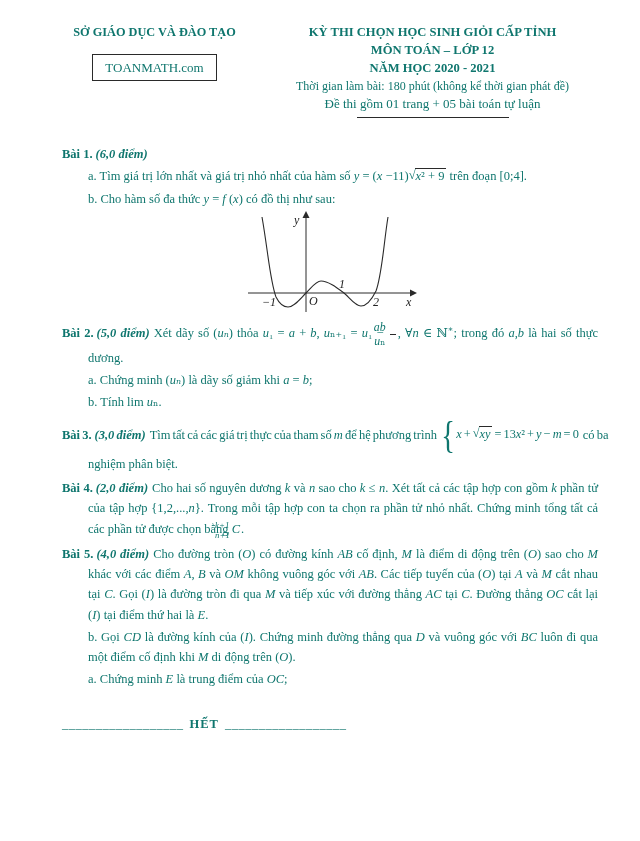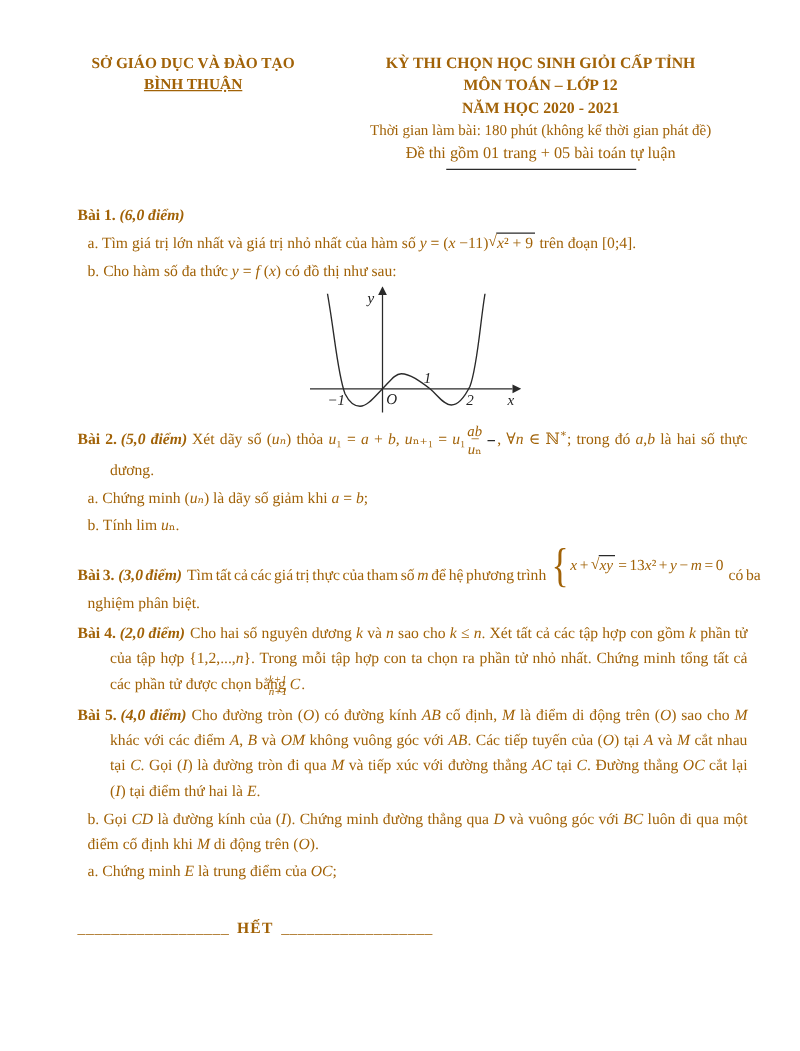--- a/index.html
+++ b/index.html
@@ -1,20 +1,20 @@
 <!DOCTYPE html>
 <html><head>
 <meta charset="utf-8">
 <style>
   html,body{margin:0;padding:0;background:#e8e8e8;}
   .page{
-    width:640px;height:841px;background:#ffffff;color:#a16207;
+    width:640px;height:841px;background:#ffffff;color:#0f766e;
     font-family:"Liberation Serif","DejaVu Serif",serif;
     font-size:12.5px;line-height:1.62;
-    box-sizing:border-box;padding:42px 42px 0 62px;
+    box-sizing:border-box;padding:24px 42px 0 62px;
     position:relative;overflow:hidden;margin:0 auto;
   }
   .m{font-style:italic;}
   .sup{vertical-align:super;font-size:0.68em;line-height:0;}
   b,.bold{font-weight:bold;}
   
   .header{display:flex;margin-left:-20px;}
   .h-left{width:225px;text-align:center;flex-shrink:0;}
   .h-left .dept{font-weight:bold;font-size:12.3px;line-height:1.35;}
   .h-left .prov{font-weight:bold;font-size:12.3px;text-decoration:underline;line-height:1.35;}
@@ -22,58 +22,60 @@
   .h-right{flex:1;text-align:center;line-height:1.42;}
   .h-right .t{font-weight:bold;font-size:12.6px;}
   .h-right .it{font-size:12px;}
   .h-right .n{font-size:13px;}
   .h-rule{width:152px;border-top:1.3px solid #2a2a2a;margin:4px auto 0;}
   
   main{margin-top:26px;}
   .para{margin:0 0 2px 0;}
   .just{text-align:justify;}
   .hang{padding-left:26px;text-indent:-26px;}
-  .ind{margin-left:8px;}
+  .ind{margin-left:26px;}
   .plabel i{margin-left:3px;}
   .plabel{margin-right:4px;}
   
   .sqrt{white-space:nowrap;}
   .rsign{position:relative;top:-1px;margin-right:-1px;}
   .rbar{border-top:1px solid #2a2a2a;padding:0 2px 0 1px;}
   
   .frac{display:inline-flex;flex-direction:column;vertical-align:middle;text-align:center;
         line-height:1.08;font-size:11.8px;margin:0 2px;}
   .frac .num{border-bottom:1px solid #2a2a2a;padding:0 3px 0.5px;}
   .frac .den{padding:0 3px;}
   
   .supsub{display:inline-flex;flex-direction:column;vertical-align:middle;
           font-size:8.8px;line-height:1.15;font-style:italic;margin-left:1px;}
   
-  .flexrow{display:flex;align-items:flex-end;white-space:nowrap;word-spacing:-1px;}
+  .flexrow{display:flex;align-items:center;white-space:nowrap;word-spacing:-1px;}
   .system{display:inline-flex;align-items:center;margin:0 4px 0 2px;}
   .brace{font-size:38px;line-height:0.9;font-weight:300;transform:scaleX(0.75);margin-right:-1px;}
   .sys-lines{display:inline-flex;flex-direction:row;row-gap:1px;font-size:12.3px;}
   .sys-line{white-space:nowrap;}
   
   .graph-wrap{width:204px;height:104px;margin:2px 0 2px 156px;}
   .graph-wrap svg{display:block;}
   .glabel{font-family:"Liberation Serif",serif;font-style:italic;font-size:12px;fill:#222;}
   
   .footer{text-align:left;margin-top:24px;letter-spacing:0.5px;}
   .footer .het{font-weight:bold;margin:0 6px;letter-spacing:1px;}
 </style>
 </head>
 <body>
 
 <div class="page">
 
   <header class="header">
     <div class="h-left">
       <div class="dept">SỞ GIÁO DỤC VÀ ĐÀO TẠO</div>
-      <div class="prov">BÌNH THUẬN</div>
+      <div class="tm-box">
+        <span>TOANMATH.com</span>
+      </div>
     </div>
     <div class="h-right">
       <div class="t">KỲ THI CHỌN HỌC SINH GIỎI CẤP TỈNH</div>
       <div class="t">MÔN TOÁN – LỚP 12</div>
       <div class="t">NĂM HỌC 2020 - 2021</div>
       <div class="it">Thời gian làm bài: 180 phút (không kể thời gian phát đề)</div>
       <div class="n">Đề thi gồm 01 trang + 05 bài toán tự luận</div>
       <div class="h-rule"></div>
     </div>
   </header>

